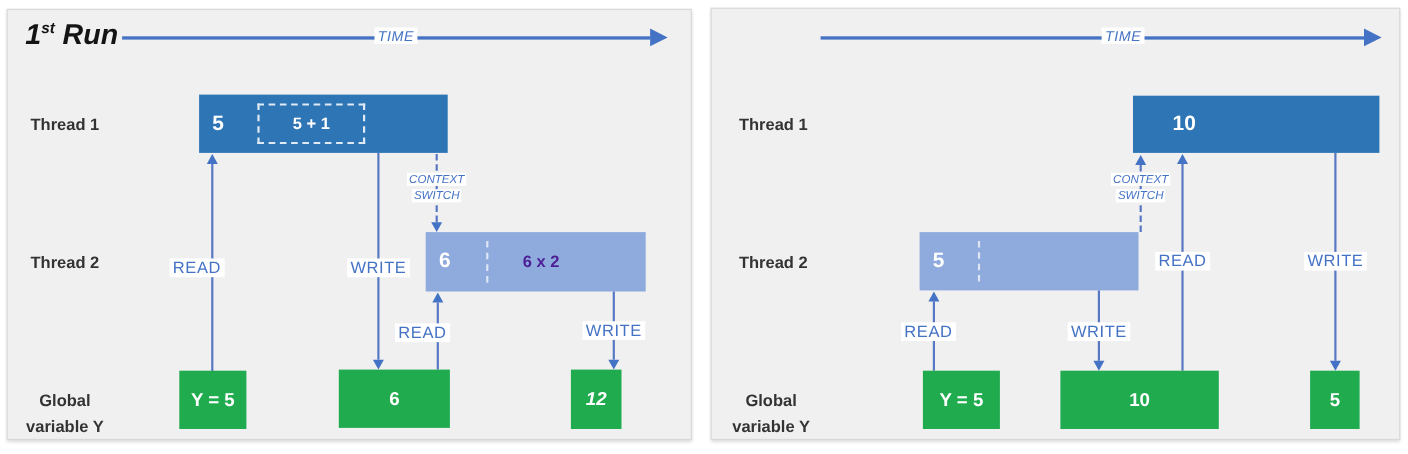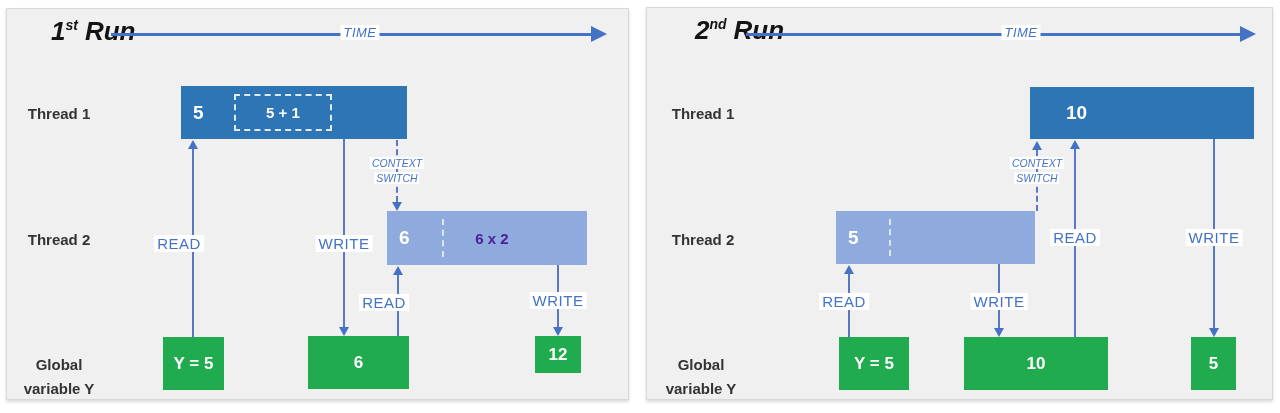--- a/index.html
+++ b/index.html
@@ -1,18 +1,18 @@
 <!DOCTYPE html>
 <html><head>
 <meta charset="utf-8">
 <style>
   html,body { margin:0; padding:0; background:#ffffff; font-family:"Liberation Sans", sans-serif; }
   .stage { position:relative; width:1280px; height:413px; background:#ffffff; overflow:hidden; }
   .panel { position:absolute; background:#f0f0f0; border:1px solid #d8d8d8; box-shadow:0 2px 3px rgba(0,0,0,.15); }
-  .run-title { position:absolute; font-weight:bold; font-style:italic; font-size:26px; color:#141414; white-space:nowrap;margin-left:28px; }
+  .run-title { position:absolute; font-weight:bold; font-style:italic; font-size:26px; color:#141414; white-space:nowrap; }
   .run-title sup { font-size:14px; }
   .run-title .word { margin-left:7px; }
   .timeline { position:absolute; height:3px; background:#4472C4; }
   .timeline-head { position:absolute; width:0; height:0; border-top:8px solid transparent; border-bottom:8px solid transparent; border-left:16px solid #4472C4; }
   .time-label { position:absolute; transform:translateX(-50%); font-style:italic; font-size:13px; color:#4472C4; background:#fff; padding:0 3px; letter-spacing:.5px; }
   .row-label { position:absolute; font-weight:bold; font-size:15px; color:#333; text-align:center; white-space:nowrap; }
   .global-label { position:absolute; font-weight:bold; font-size:15px; color:#333; text-align:center; line-height:1.6;margin-top:14px; }
   .bar { position:absolute; }
   .bar-t1 { background:#2E75B6; }
   .bar-t2 { background:#8FAADC; }
@@ -77,28 +77,25 @@
     <div class="head-up" style="left:386px; top:257px;"></div>
     <div class="vline" style="left:390px; top:266px; height:61px;"></div>
     <div class="io-label" style="left:377px; top:285px;">READ</div>
 
     <div class="vline" style="left:550px; top:256px; height:62px;"></div>
     <div class="head-down" style="left:546px; top:318px;"></div>
     <div class="io-label" style="left:551px; top:283px;">WRITE</div>
 
     <div class="gbox" style="left:156px; top:328px; width:61px; height:53px;">Y = 5</div>
     <div class="gbox" style="left:301px; top:327px; width:101px; height:53px;">6</div>
-    <div class="gbox" style="left:528px; top:327px; width:46px; height:37px;">12</div>
+    <div class="gbox" style="left:512px; top:327px; width:46px; height:54px;font-style:italic;">12</div>
   </div>
 
   <div class="panel" style="left:646px; top:7px; width:625px; height:391px;">
 
-    <div class="run-title" style="left:20px; top:7px;">
-      <span>2</span><sup>nd</sup><span class="word">Run</span>
-    </div>
 
     <div class="timeline" style="left:99px; top:25px; width:494px;"></div>
     <div class="timeline-head" style="left:593px; top:18px;"></div>
     <div class="time-label" style="left:374px; top:17px;">TIME</div>
 
     <div class="row-label" style="left:16px; top:97px; width:80px;">Thread 1</div>
     <div class="row-label" style="left:16px; top:223px; width:80px;">Thread 2</div>
     <div class="global-label" style="left:8px; top:331px; width:92px;">
       <div>Global</div>
       <div>variable Y</div>

